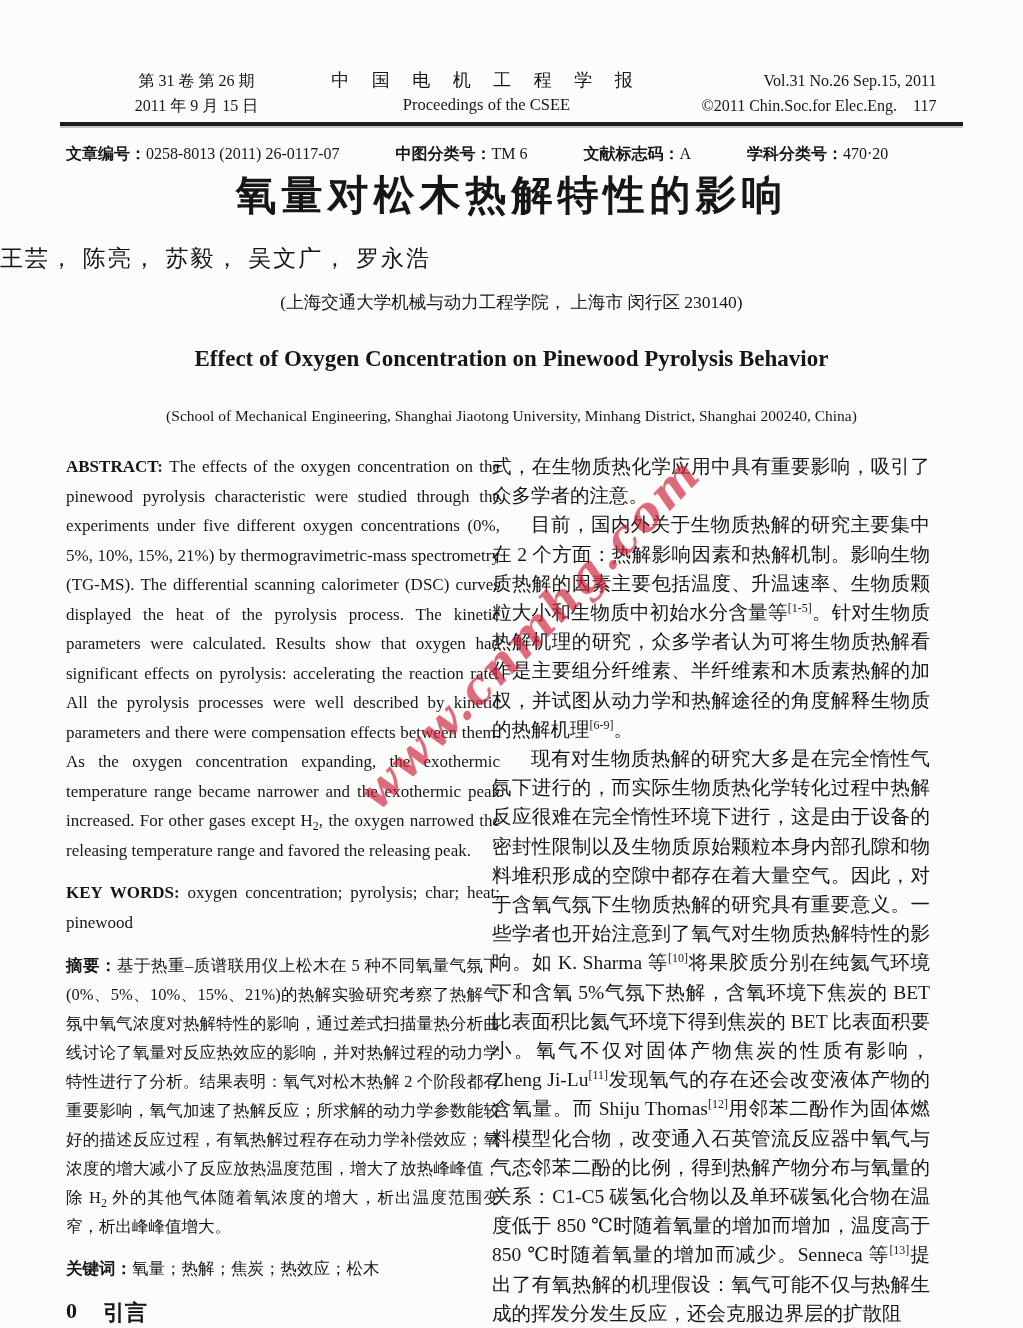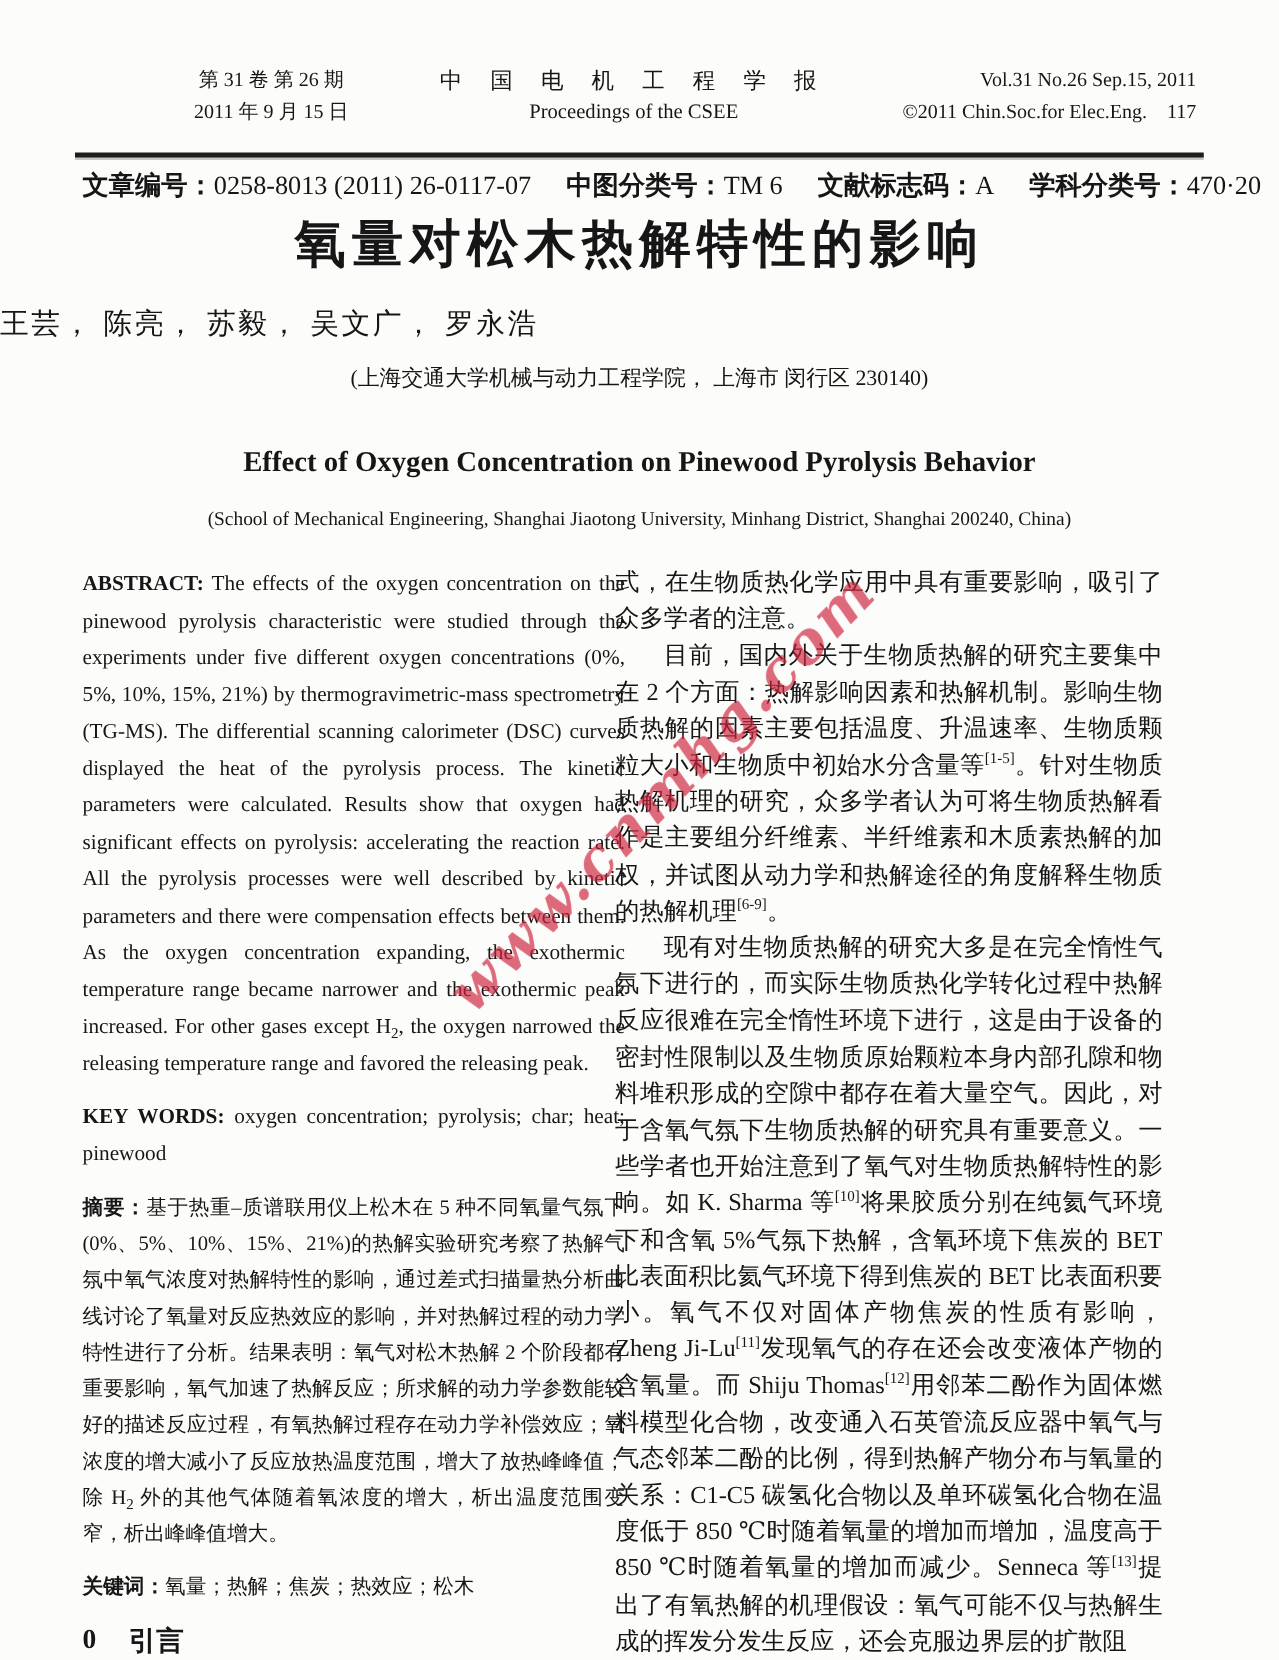--- a/index.html
+++ b/index.html
@@ -2,41 +2,41 @@
 <html><head>
 <meta charset="utf-8">
 <style>
   html,body { margin:0; padding:0; background:#dddddb; }
   .page {
     position:relative; width:1023px; height:1328px; margin:0 auto;
     background:#fcfcfa; color:#161616; overflow:hidden;
     font-family:"Liberation Serif","DejaVu Serif",serif;
   }
   
-  .hdr { position:absolute; top:52px; left:66px; width:891px;
-         display:flex; justify-content:flex-end; align-items:flex-start; }
+  .hdr { position:absolute; top:68px; left:66px; width:891px;
+         display:flex; justify-content:center; align-items:flex-start; }
   .hdr-left  { text-align:center; font-size:16px; line-height:25px; width:220px; }
   .hdr-center{ text-align:center; width:360px; }
   .hdr-center .jcn { font-size:18px; letter-spacing:9px; white-space:nowrap; }
   .hdr-center .jen { font-size:16.5px; line-height:26px; }
   .hdr-right { text-align:right; font-size:16px; line-height:25px; width:270px; }
   .pagenum { display:inline-block; margin-left:16px; }
   .rule { position:absolute; top:122px; left:60px; width:903px; height:4px;
           background:#1d1d1d; box-shadow:0 2px 0 rgba(30,30,30,.25); }
-  .metarow { position:absolute; top:134px; left:66px; width:891px;
-             font-size:21px; white-space:nowrap; display:flex; gap:28px; }
+  .metarow { position:absolute; top:144px; left:66px; width:891px;
+             font-size:16px; white-space:nowrap; display:flex; gap:56px; }
   .metarow b { font-weight:bold; }
   
   .title-cn { position:absolute; top:168px; left:0; width:100%; text-align:center;
               font-size:41px; font-weight:bold; letter-spacing:5px; }
   .authors-cn { position:absolute; top:243px; left:0; width:100%; text-align:left;
                 font-size:23px; letter-spacing:2px; }
   .affil-cn { position:absolute; top:290px; left:0; width:100%; text-align:center;
               font-size:17.5px; }
-  .title-en { position:absolute; top:357px; left:0; width:100%; text-align:center;
+  .title-en { position:absolute; top:346px; left:0; width:100%; text-align:center;
               font-size:23px; font-weight:bold; }
   .authors-en { position:absolute; top:379px; left:0; width:100%; text-align:center;
                 font-size:19px; }
   .affil-en { position:absolute; top:407px; left:0; width:100%; text-align:center;
               font-size:15.5px; }
   
   .col-left  { position:absolute; top:452px; left:66px;  width:434px; }
   .col-right { position:absolute; top:452px; left:492px; width:438px; }
   p { margin:0; text-align:justify; }
   .abstract-en { font-size:17px; line-height:29.5px; }

